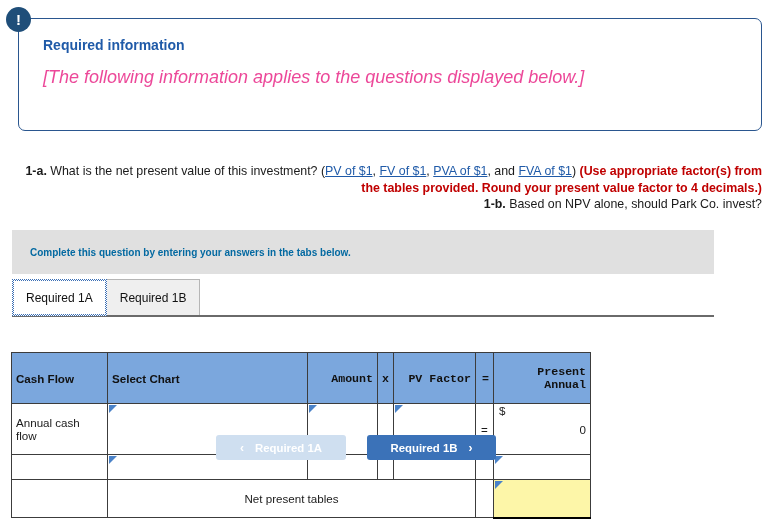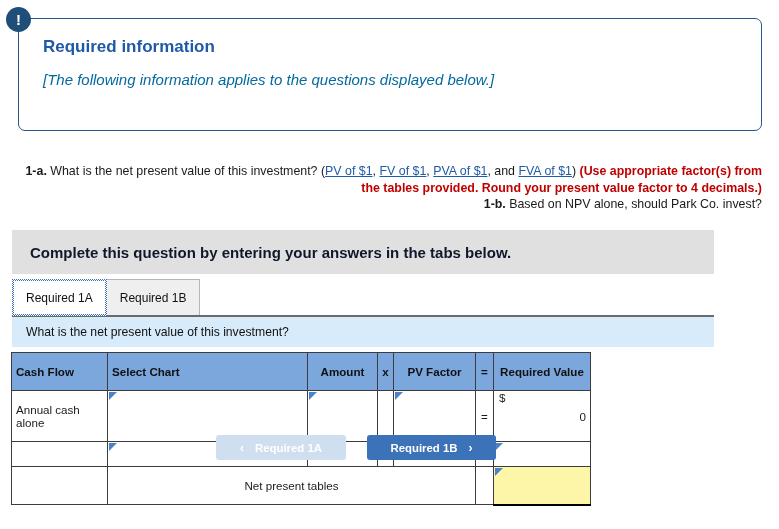--- a/index.html
+++ b/index.html
@@ -37,28 +37,28 @@
     color: #ffffff;
     font-size: 15px;
     font-weight: bold;
     line-height: 1;
     font-family: "Liberation Sans", sans-serif;
     margin-top: -1px;
   }
   .info-title {
     color: #1f5aa8;
     font-weight: bold;
-    font-size: 17px;
+    font-size: 14px;
     margin: 0 0 14px 0;
   }
   .info-italic {
     font-style: italic;
-    font-size: 15px;
+    font-size: 18px;
     margin: 0 0 18px 0;
-    color: #0369a1;
+    color: #ec4899;
   }
   .info-body {
     font-size: 12.5px;
     line-height: 17px;
     margin: 0;
     color: #111;
   }
 
   
   .questions {
@@ -86,23 +86,23 @@
     left: 12px; top: 230px;
     width: 902px;
     max-width: 702px;
     height: 44px;
     background: #e0e0e0;
     display: flex;
     align-items: center;
     padding-left: 18px;
   }
   .instruct-band span {
-    font-size: 15px;
-    font-weight: bold;
-    color: #0f172a;
+    font-size: 10px;
+    font-weight: bold;
+    color: #0369a1;
   }
 
   
   .tabs {
     position: absolute;
     left: 12px; top: 279px;
     display: flex;
     align-items: flex-end;
     height: 37px;
   }
@@ -159,21 +159,21 @@
     vertical-align: middle;
   }
   .sheet thead th {
     background: #7ba7dd;
     font-weight: bold;
     color: #111;
     height: 19px;
     font-size: 11.6px;
   }
   .th-left { text-align: left; }
-  .th-center { text-align: center; }
+  .th-center { text-align: right; font-family: Liberation Mono, monospace; }
   .c-cashflow { width: 96px; }
   .c-chart    { width: 200px; margin-left: 48px; }
   .c-amount   { width: 70px; }
   .c-x        { width: 16px; }
   .c-pv       { width: 82px; }
   .c-eq       { width: 18px; }
   .c-pvval    { width: 97px; }
 
   .cell-label { text-align: left; }
   .cell-eq { text-align: center; }
@@ -264,40 +264,37 @@
   <div class="tabs">
     <div class="tab active">
       <span>Required 1A</span>
     </div>
     <div class="tab">
       <span>Required 1B</span>
     </div>
   </div>
   <div class="tab-rule"></div>
 
-  <div class="q-band">
-    <span>What is the net present value of this investment?</span>
-  </div>
 
   <table class="sheet">
     <thead>
       <tr>
         <th class="th-left c-cashflow">Cash Flow</th>
         <th class="th-left c-chart">Select Chart</th>
         <th class="th-center c-amount">Amount</th>
         <th class="th-center c-x">x</th>
         <th class="th-center c-pv">PV Factor</th>
         <th class="th-center c-eq">=</th>
-        <th class="th-center c-pvval">Required Value</th>
+        <th class="th-center c-pvval">Present Annual</th>
       </tr>
     </thead>
     <tbody>
 
       <tr>
-        <td class="cell-label">Annual cash alone</td>
+        <td class="cell-label">Annual cash flow</td>
         <td class="cell-input"></td>
         <td class="cell-input"></td>
         <td></td>
         <td class="cell-input"></td>
         <td class="cell-eq">=</td>
         <td class="pv-money">
           <span class="dollar">$</span>
           <span>0</span>
         </td>
       </tr>

